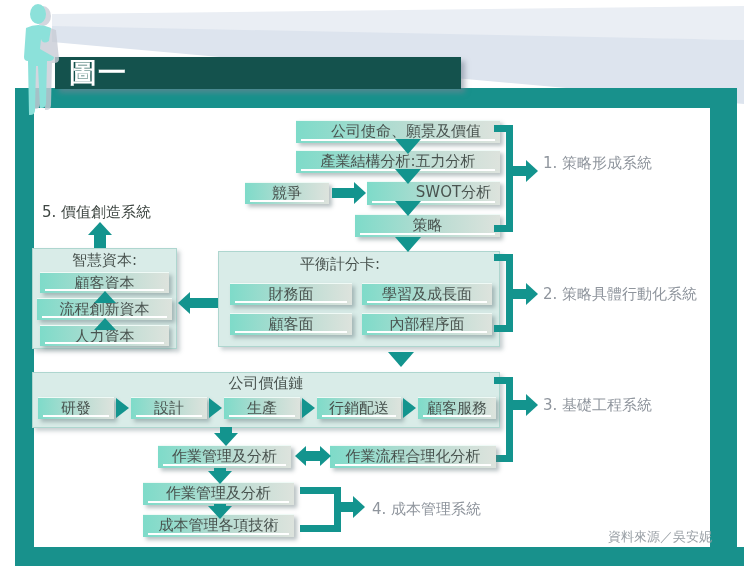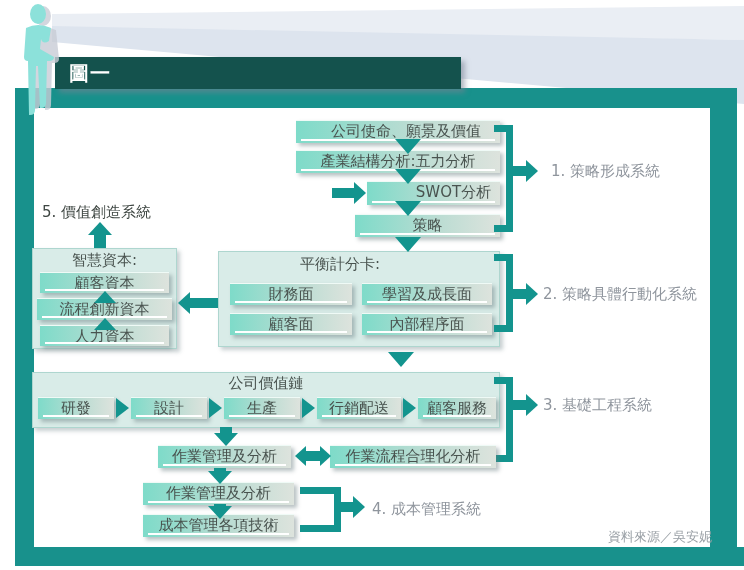--- a/index.html
+++ b/index.html
@@ -12,21 +12,21 @@
   
   .frame{position:absolute;background:#18918c;z-index:1;}
   #frame-top{left:15px;top:88px;width:722px;height:20px;}
   #frame-left{left:15px;top:88px;width:19px;height:459px;}
   #frame-right{left:710px;top:88px;width:27px;height:459px;border-radius:0 4px 0 0;}
   #frame-bottom{left:15px;top:547px;width:729px;height:19px;}
 
   
   #title-bar{position:absolute;left:55px;top:57px;width:406px;height:32px;background:#14524d;
     box-shadow:4px 4px 5px rgba(120,130,145,.55);z-index:3;display:flex;align-items:center;
-    color:#ffffff;font-weight:bold;font-size:20px;letter-spacing:1px;}
+    color:#ffffff;font-weight:bold;font-size:28px;letter-spacing:1px;}
   #title-bar .fig{margin-left:14px;}
   #title-bar .ttl{margin-left:26px;}
 
   
   #person{position:absolute;left:10px;top:2px;z-index:4;}
 
   
   .gbox{position:absolute;z-index:2;box-sizing:border-box;
     background:linear-gradient(90deg,#7edbc9 0%,#b9dcd2 55%,#dde3dd 100%);
     border-top:1px solid #effaf6;
@@ -105,31 +105,32 @@
     <g transform="translate(3,1)" fill="#8ce1da">
       <ellipse cx="25" cy="11" rx="8" ry="10"></ellipse>
       <path d="M13 25 Q25 19 38 25 L36 38 Q30 42 28 36 L27 46 L41 54 Q41 58 36 58 L34 58 L33 100 Q33 105 28 105 L27 105 L25 63 L23 63 L22 107 Q22 112 17 112 L16 112 L15 58 Q11 58 11 54 Z"></path>
     </g>
   </svg>
 
   <div class="gbox" style="left:296px;top:120px;width:204px;height:23px;padding-left:16px;">公司使命、願景及價值</div>
   <div class="chev-down" style="left:395px;top:139px;"></div>
   <div class="gbox" style="left:296px;top:150px;width:204px;height:23px;">產業結構分析:五力分析</div>
   <div class="chev-down" style="left:395px;top:169px;"></div>
+  <div class="gbox" style="left:245px;top:182px;width:84px;height:22px;">競爭</div>
   <div class="arr-r" style="left:332px;top:188px;width:22px;"></div>
   <div class="gbox" style="left:367px;top:181px;width:133px;height:24px;padding-left:40px;">SWOT分析</div>
   <div class="chev-down" style="left:395px;top:201px;"></div>
   <div class="gbox" style="left:355px;top:214px;width:145px;height:23px;">策略</div>
   <div class="chev-down" style="left:395px;top:237px;"></div>
 
   <div class="br" style="left:494px;top:125px;width:19px;height:7px;"></div>
   <div class="br" style="left:506px;top:125px;width:7px;height:107px;"></div>
   <div class="br" style="left:494px;top:225px;width:19px;height:7px;"></div>
   <div class="arr-r" style="left:513px;top:166px;width:13px;"></div>
-  <div class="syslabel" style="left:543px;top:162px;margin-left:8px;">1. 策略形成系統</div>
+  <div class="syslabel" style="left:543px;top:154px;">1. 策略形成系統</div>
 
   <div class="syslabel" id="label-5" style="left:42px;top:203px;">5. 價值創造系統</div>
   <div class="v-arrow" style="left:88px;top:222px;">
     <div class="head-up"></div>
       <div class="stem" style="height:13px;"></div>
   </div>
 
   <div class="cbox" style="left:32px;top:248px;width:145px;height:101px;"></div>
   <div class="ctitle" style="left:32px;top:251px;width:145px;">智慧資本:</div>
   <div class="gbox" style="left:40px;top:272px;width:129px;height:21px;">顧客資本</div>

